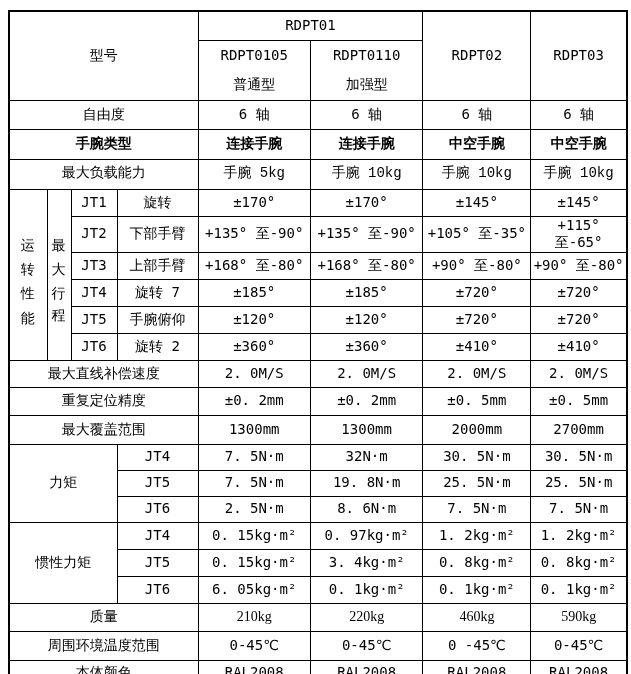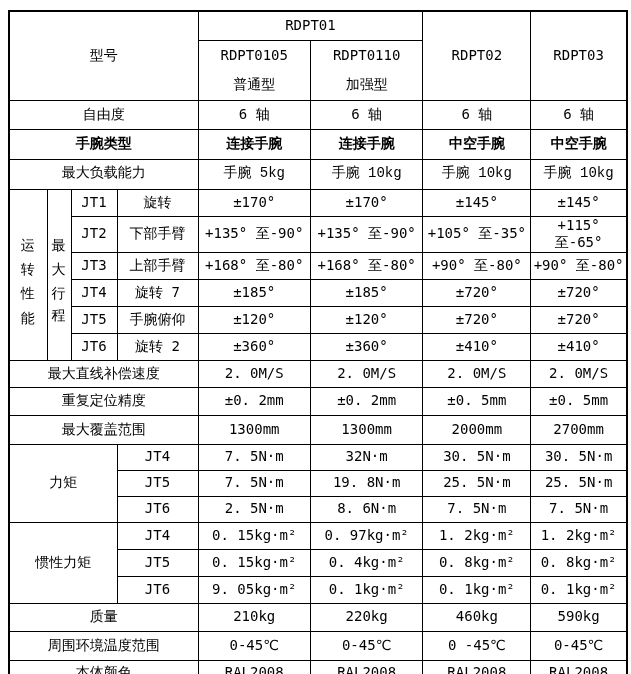--- a/index.html
+++ b/index.html
@@ -187,32 +187,32 @@
         <td colspan="3" rowspan="3">惯性力矩</td>
         <td>JT4</td>
         <td>0. 15kg·m²</td>
         <td>0. 97kg·m²</td>
         <td>1. 2kg·m²</td>
         <td>1. 2kg·m²</td>
       </tr>
       <tr style="height: 27px;">
         <td>JT5</td>
         <td>0. 15kg·m²</td>
-        <td>0. 4kg·m²</td>
+        <td>3. 4kg·m²</td>
         <td>0. 8kg·m²</td>
         <td>0. 8kg·m²</td>
       </tr>
       <tr style="height: 27px;">
         <td>JT6</td>
-        <td>9. 05kg·m²</td>
+        <td>6. 05kg·m²</td>
         <td>0. 1kg·m²</td>
         <td>0. 1kg·m²</td>
         <td>0. 1kg·m²</td>
       </tr>
-      <tr style="height: 28px;">
+      <tr style="height: 28px; font-family: Liberation Serif, serif;">
         <td colspan="4">质量</td>
         <td>210kg</td>
         <td>220kg</td>
         <td>460kg</td>
         <td>590kg</td>
       </tr>
       <tr style="height: 29px; padding-left: 21px;">
         <td colspan="4">周围环境温度范围</td>
         <td>0-45℃</td>
         <td>0-45℃</td>

